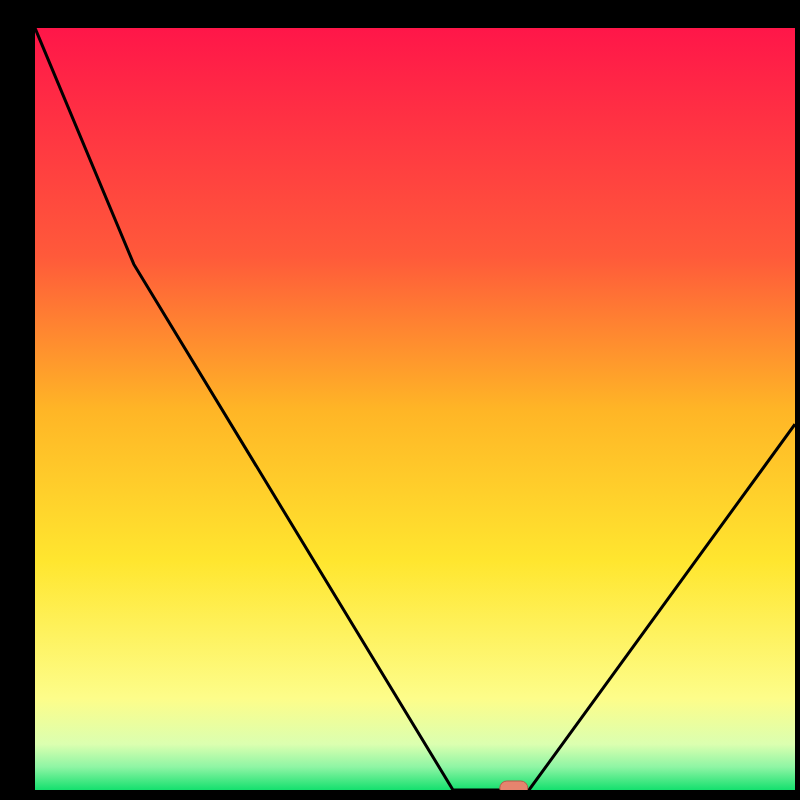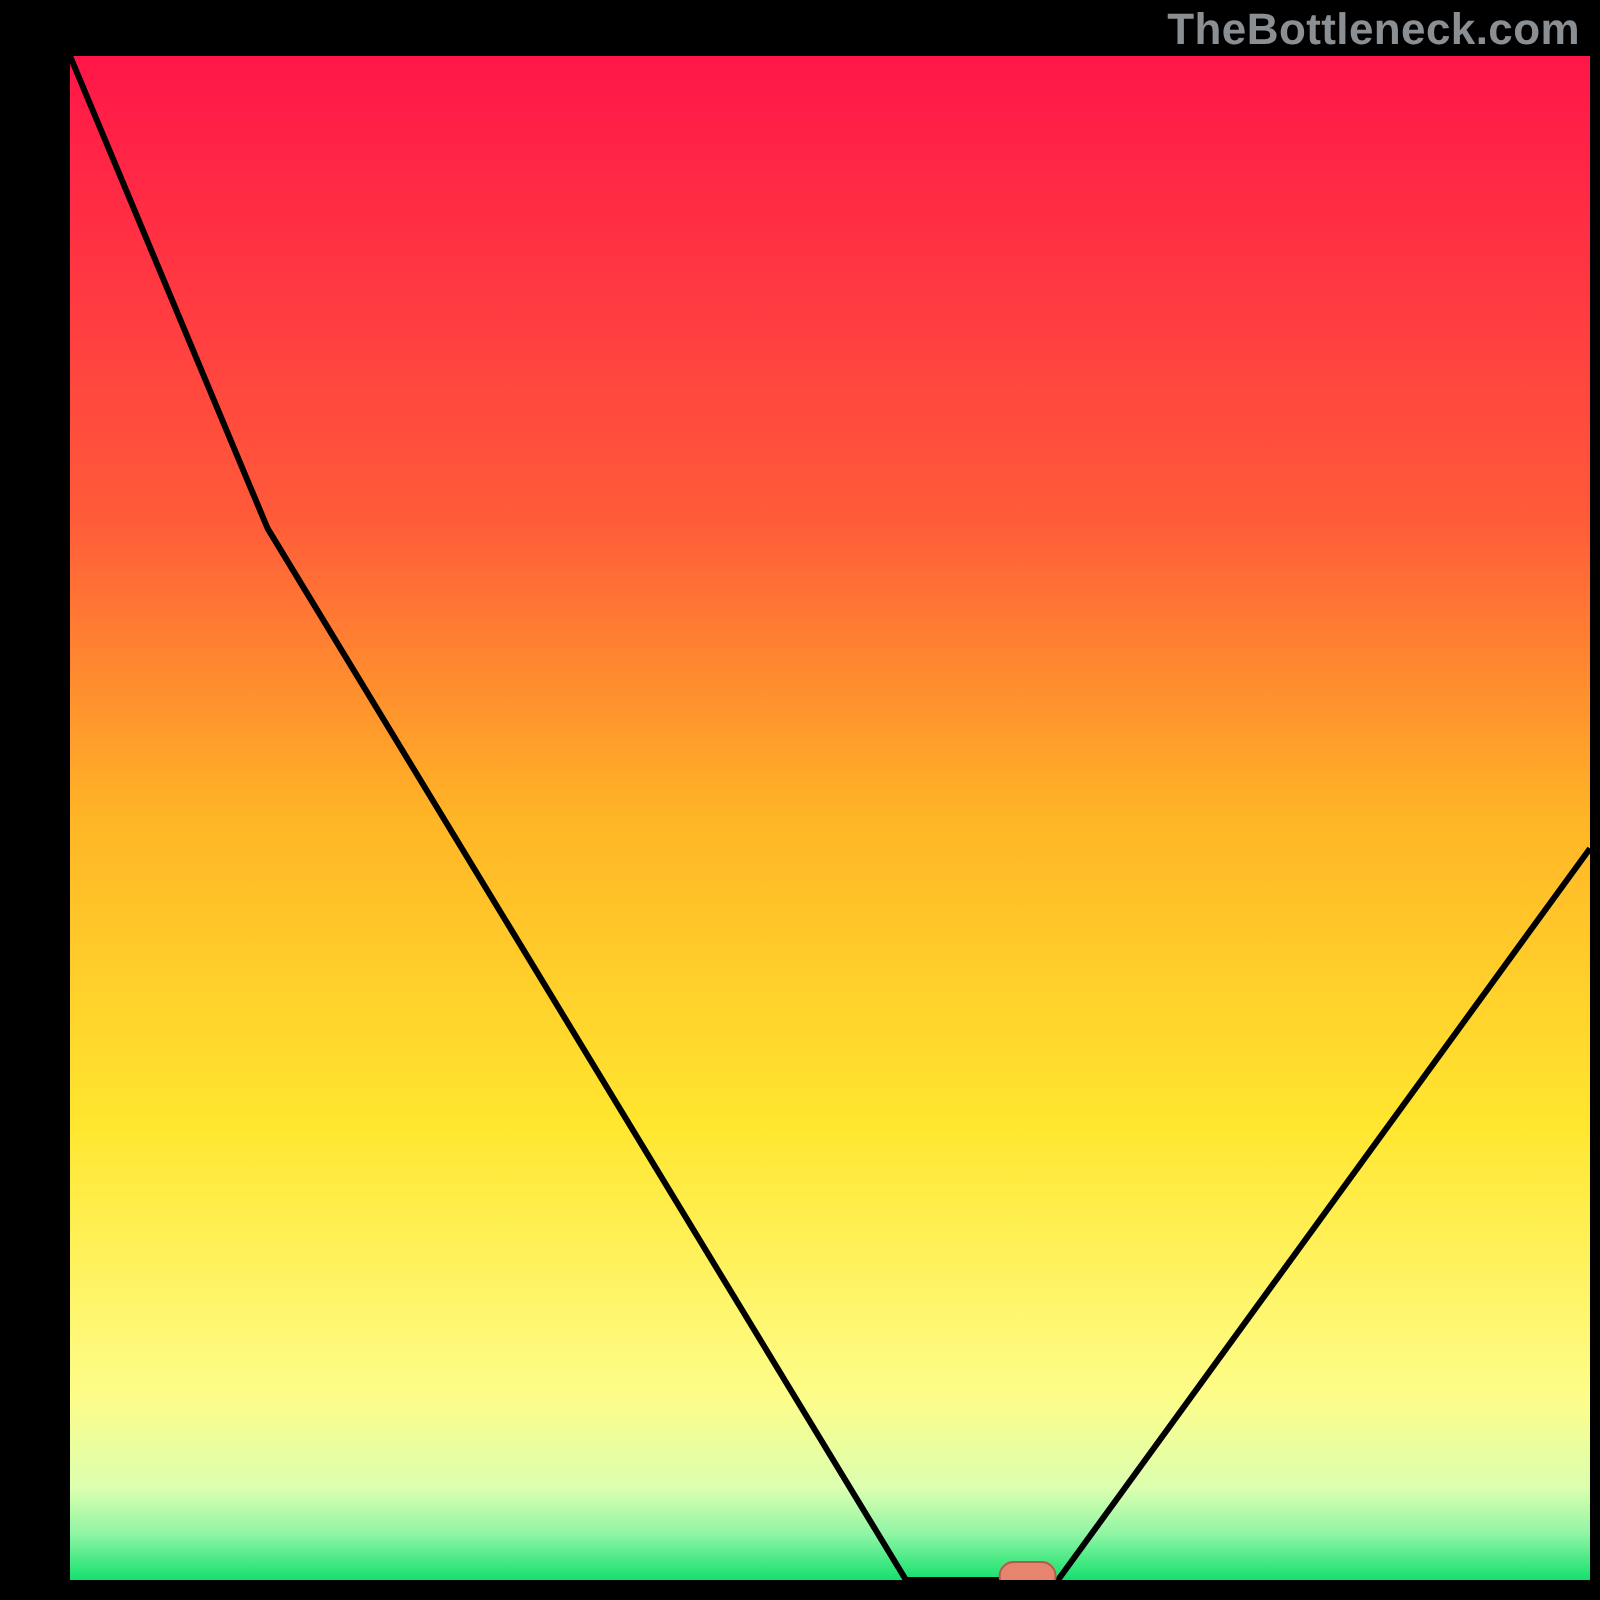--- a/index.html
+++ b/index.html
@@ -36,21 +36,20 @@
   svg {
     display: block;
     width: 760px;
     height: 762px;
   }
 </style>
 </head>
 <body>
 
 <div class="frame">
-  <div class="watermark">TheBottleneck.com</div>
   <div class="plot-wrap">
     <svg id="plot-svg" viewBox="0 0 760 762" preserveAspectRatio="none">
         <defs>
           <linearGradient id="bg-grad" x1="0" y1="0" x2="0" y2="1">
             <stop offset="0%" stop-color="#ff1649"></stop>
             <stop offset="30%" stop-color="#ff5a3a"></stop>
             <stop offset="50%" stop-color="#ffb526"></stop>
             <stop offset="70%" stop-color="#ffe62f"></stop>
             <stop offset="88%" stop-color="#fdfd8a"></stop>
             <stop offset="94%" stop-color="#dbffb0"></stop>

